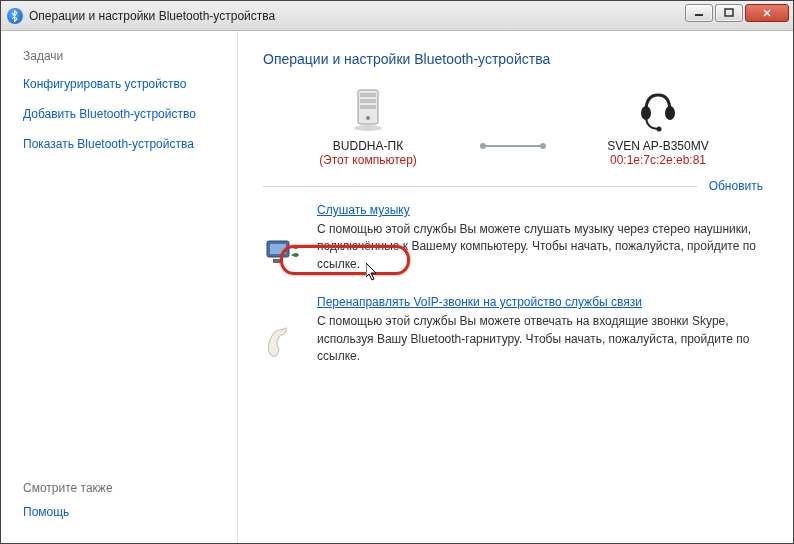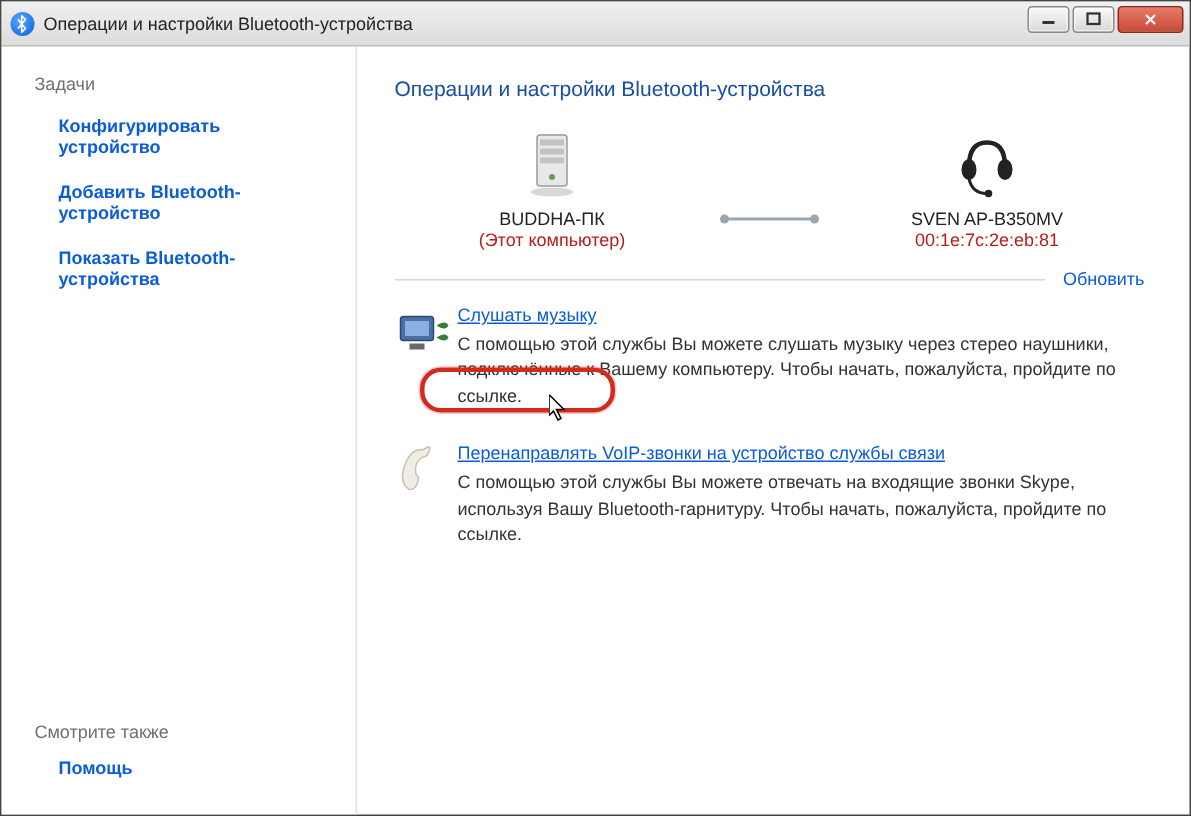--- a/index.html
+++ b/index.html
@@ -71,23 +71,22 @@
     background: #fff;
   }
   .sidebar .section-title {
     color: #707070;
     margin-bottom: 10px;
   }
   .sidebar a.task {
     color: #0a5cd8;
     text-decoration: none;
     display: block;
-    margin: 4px 16px 12px;
+    margin: 4px 0 12px;
     cursor: pointer;
-    font-weight: bold;
   }
   .sidebar-bottom { margin-top: auto; }
   .main {
     flex: 1;
     padding: 20px 30px 10px 25px;
     position: relative;
   }
   .main h1 {
     color: #1a4ea3;
     font-weight: normal;
@@ -139,22 +138,23 @@
     background: #cfd7df;
     margin-right: 12px;
   }
   .refresh-row a {
     color: #0a5cd8;
     text-decoration: none;
     cursor: pointer;
   }
   .service {
     display: flex;
-    gap: 2px;
+    gap: 14px;
     margin-bottom: 22px;
+    align-items: flex-end;
   }
   .service-icon {
     width: 40px; height: 40px;
     flex-shrink: 0;
   }
   .service-body { flex: 1; }
   .service-title {
     color: #0a5cd8;
     text-decoration: underline;
     cursor: pointer;

